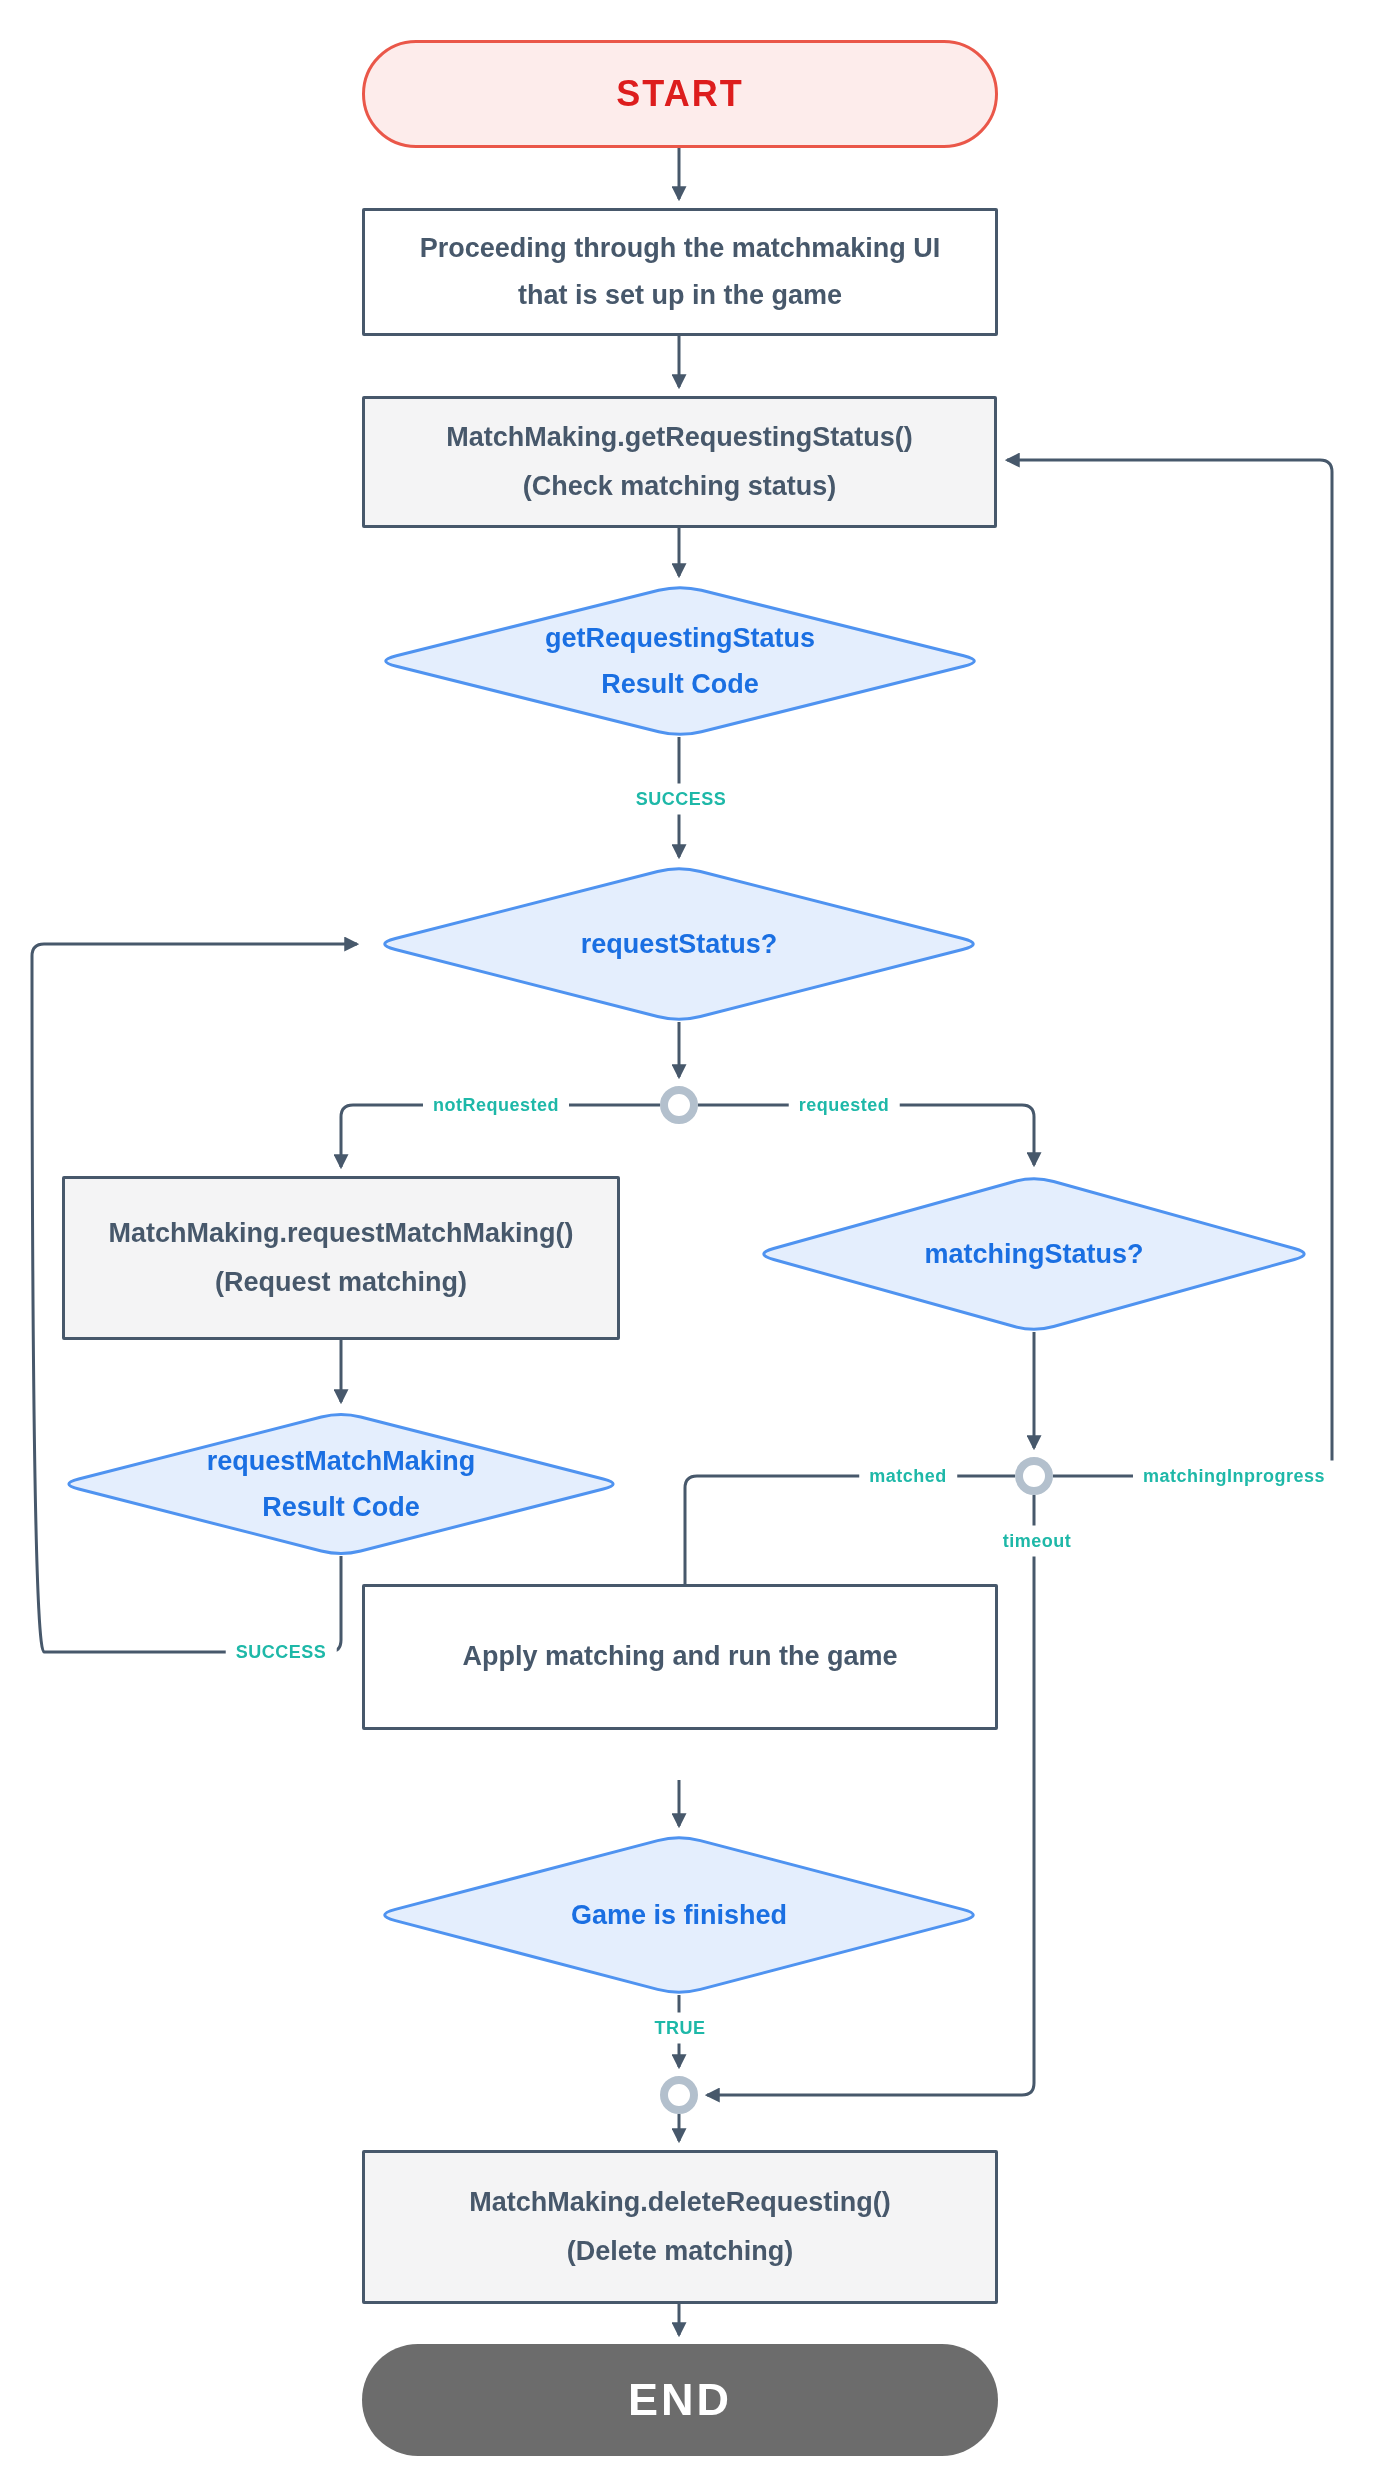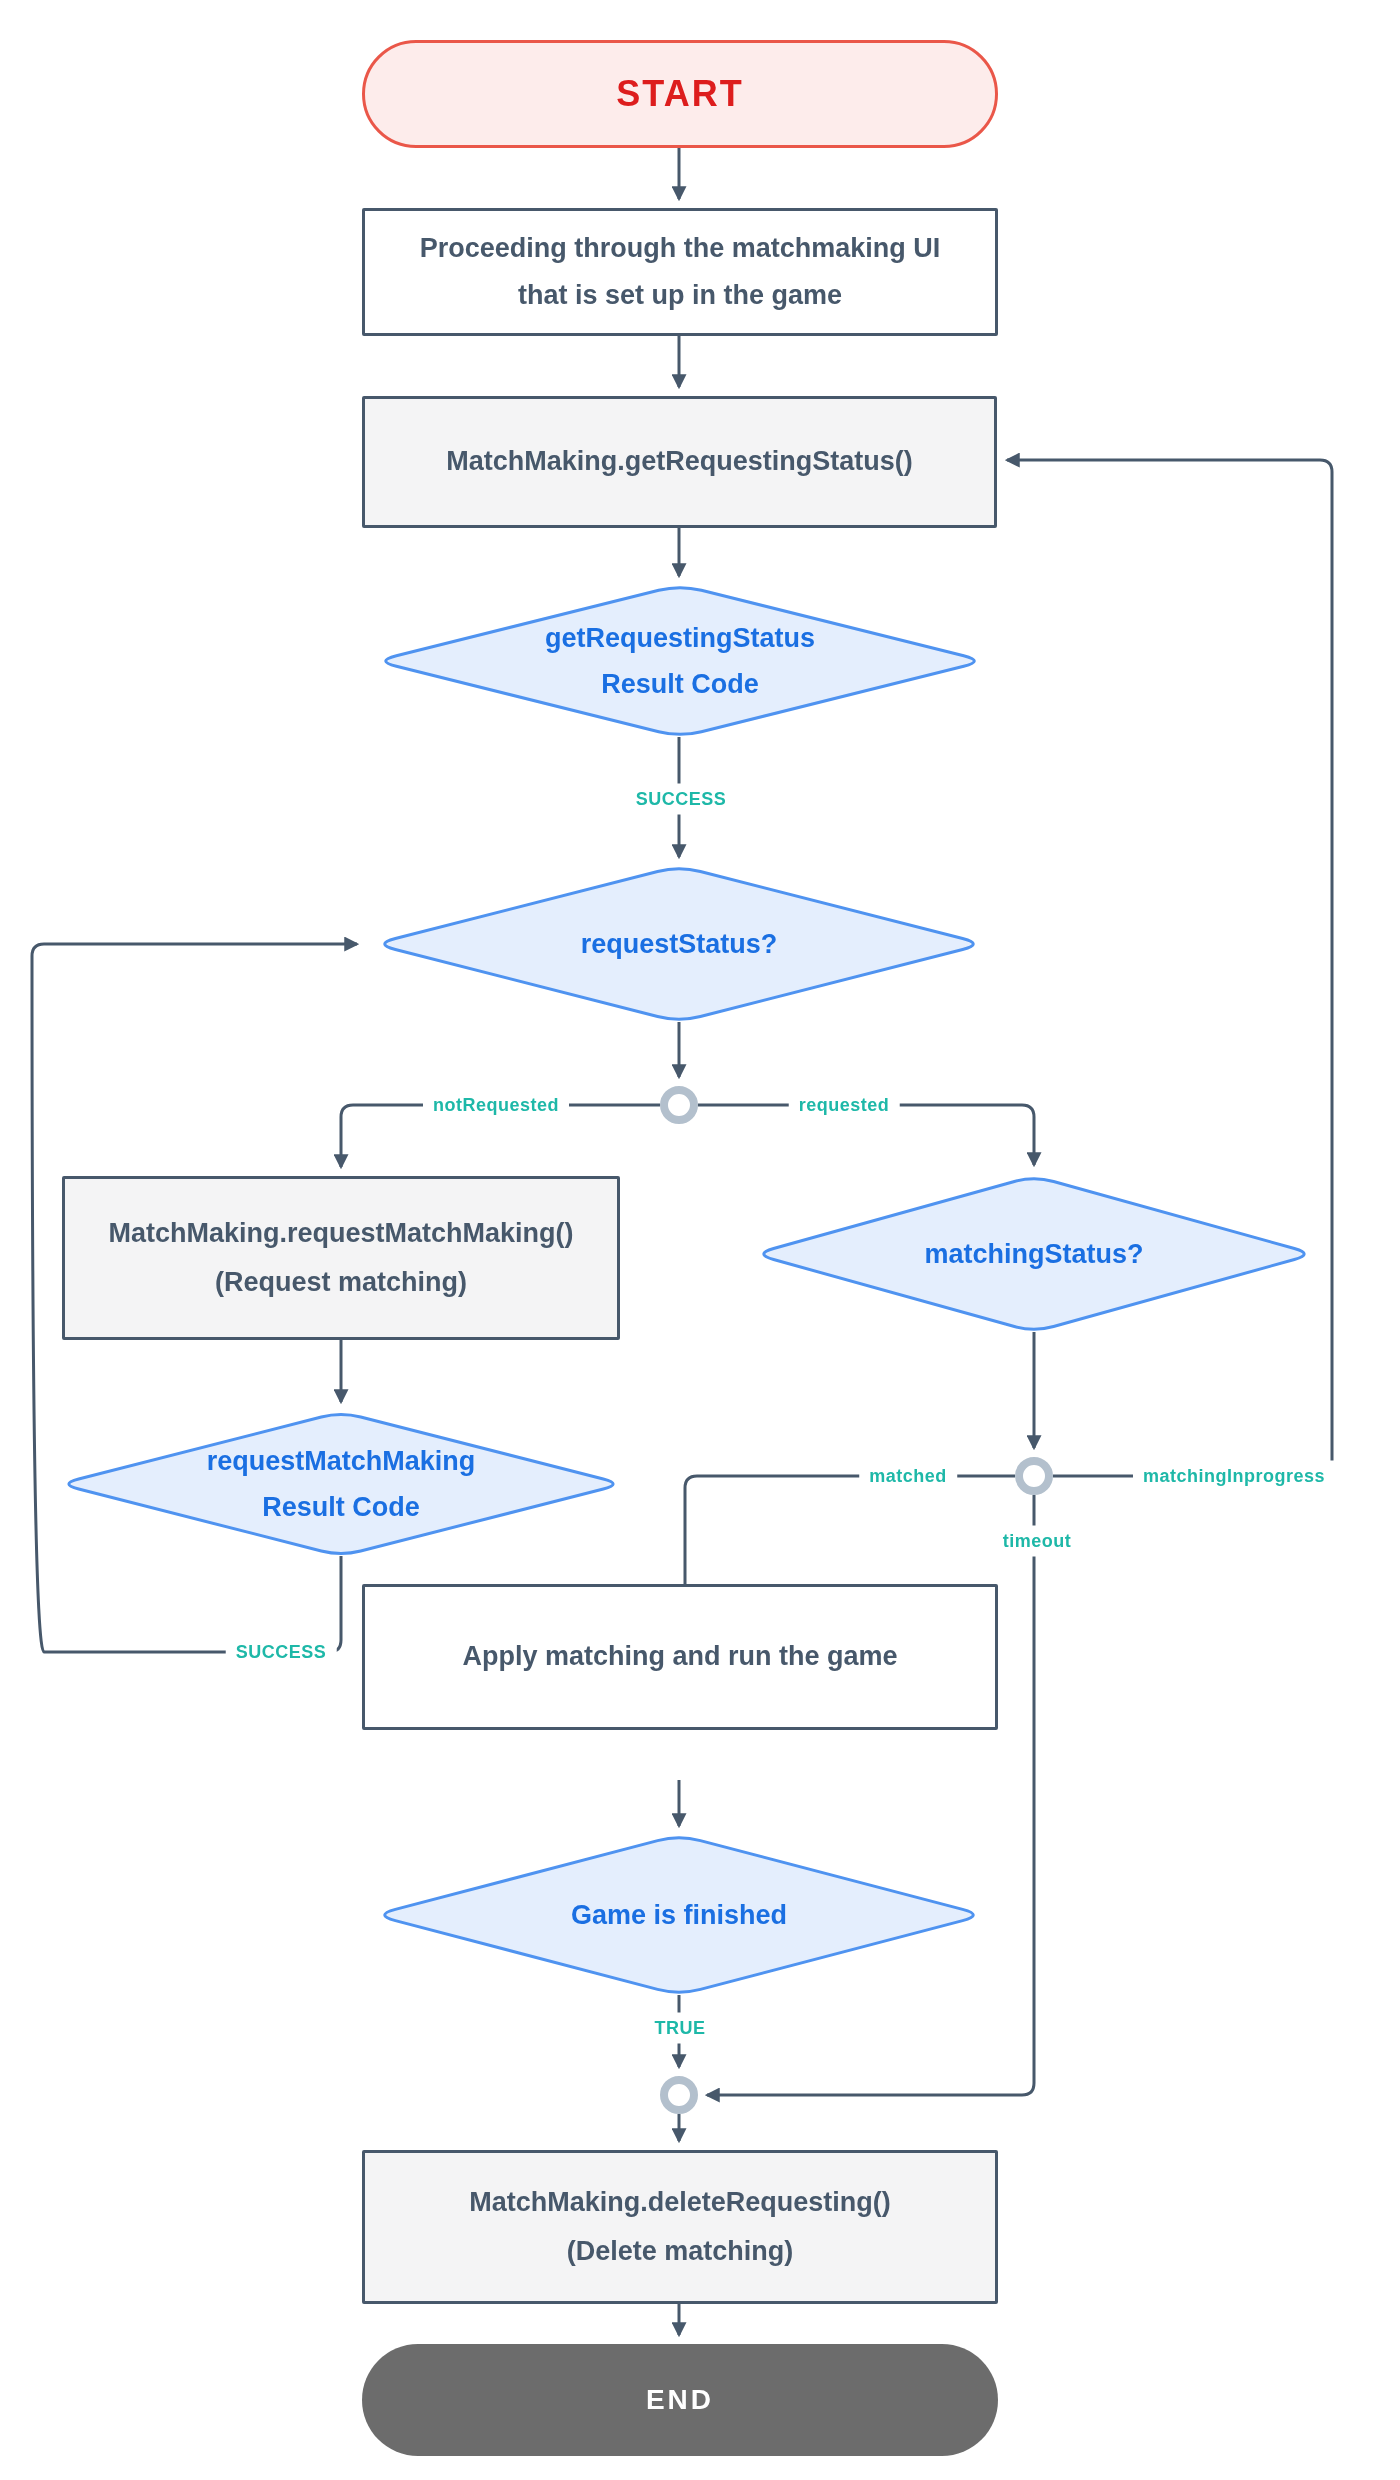--- a/index.html
+++ b/index.html
@@ -75,21 +75,21 @@
     border: 3px solid var(--start_border);
     border-radius: 54px;
     color: var(--start_text);
     font-size: 36px;
     letter-spacing: 2px;
   }
   .pill-end {
     background: var(--end_fill);
     border-radius: 56px;
     color: var(--end_text);
-    font-size: 28px;
+    font-size: 45px;
     letter-spacing: 3px;
     align-items: center;
   }
   .dlabel {
     position: absolute;
     z-index: 2;
     transform: translate(-50%, -50%);
     display: flex;
     flex-direction: column;
     align-items: center;
@@ -158,20 +158,21 @@
   <div class="node pill-start" style="left:362px;top:40px;width:636px;height:108px">
     <span>START</span>
   </div>
 
   <div class="node box" style="left:362px;top:208px;width:636px;height:128px;padding:0 34px">
     <span>Proceeding through the matchmaking UI that is set up in the game</span>
   </div>
 
   <div class="node box gray" style="left:362px;top:396px;width:635px;height:132px">
     <span>MatchMaking.getRequestingStatus()</span>
+    <span class="line2">(Check matching status)</span>
   </div>
 
   <div class="node box gray" style="left:62px;top:1176px;width:558px;height:164px">
     <span>MatchMaking.requestMatchMaking()</span>
     <span class="line2">(Request matching)</span>
   </div>
 
   <div class="node box" style="left:362px;top:1584px;width:636px;height:146px">
     <span>Apply matching and run the game</span>
   </div>

